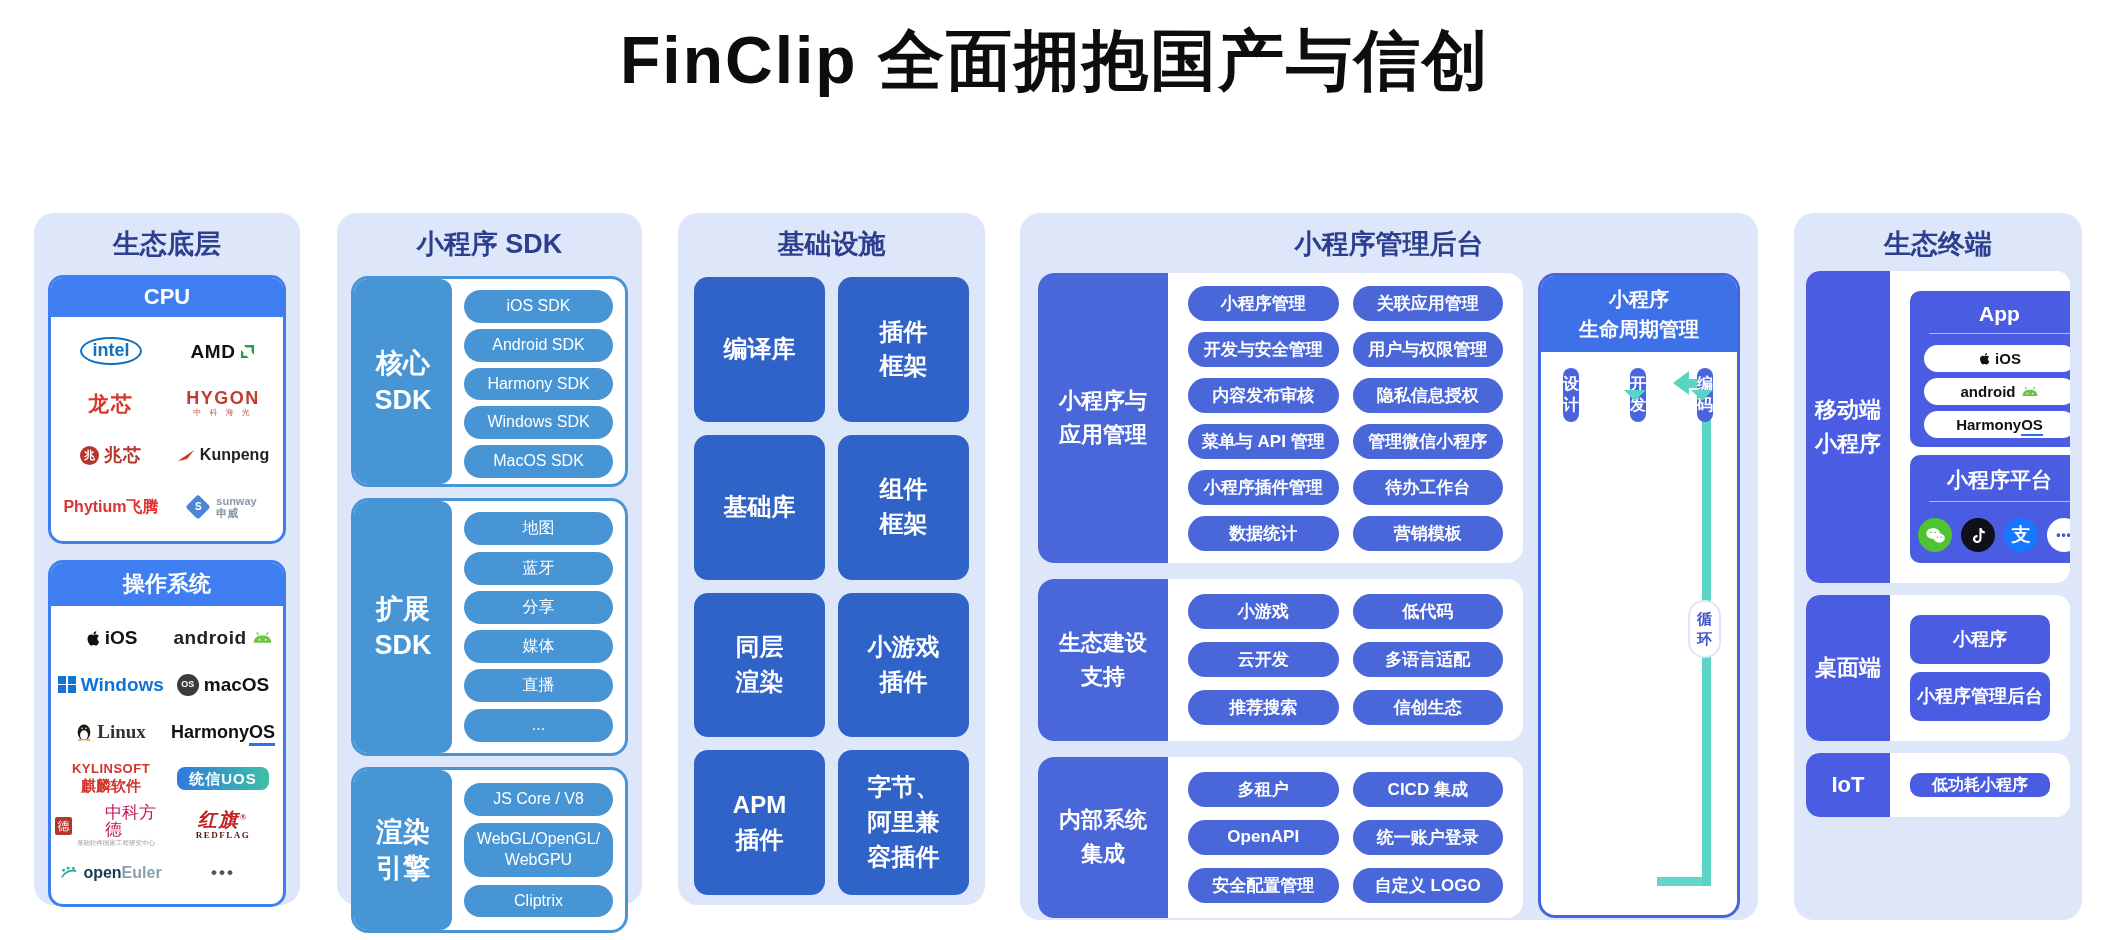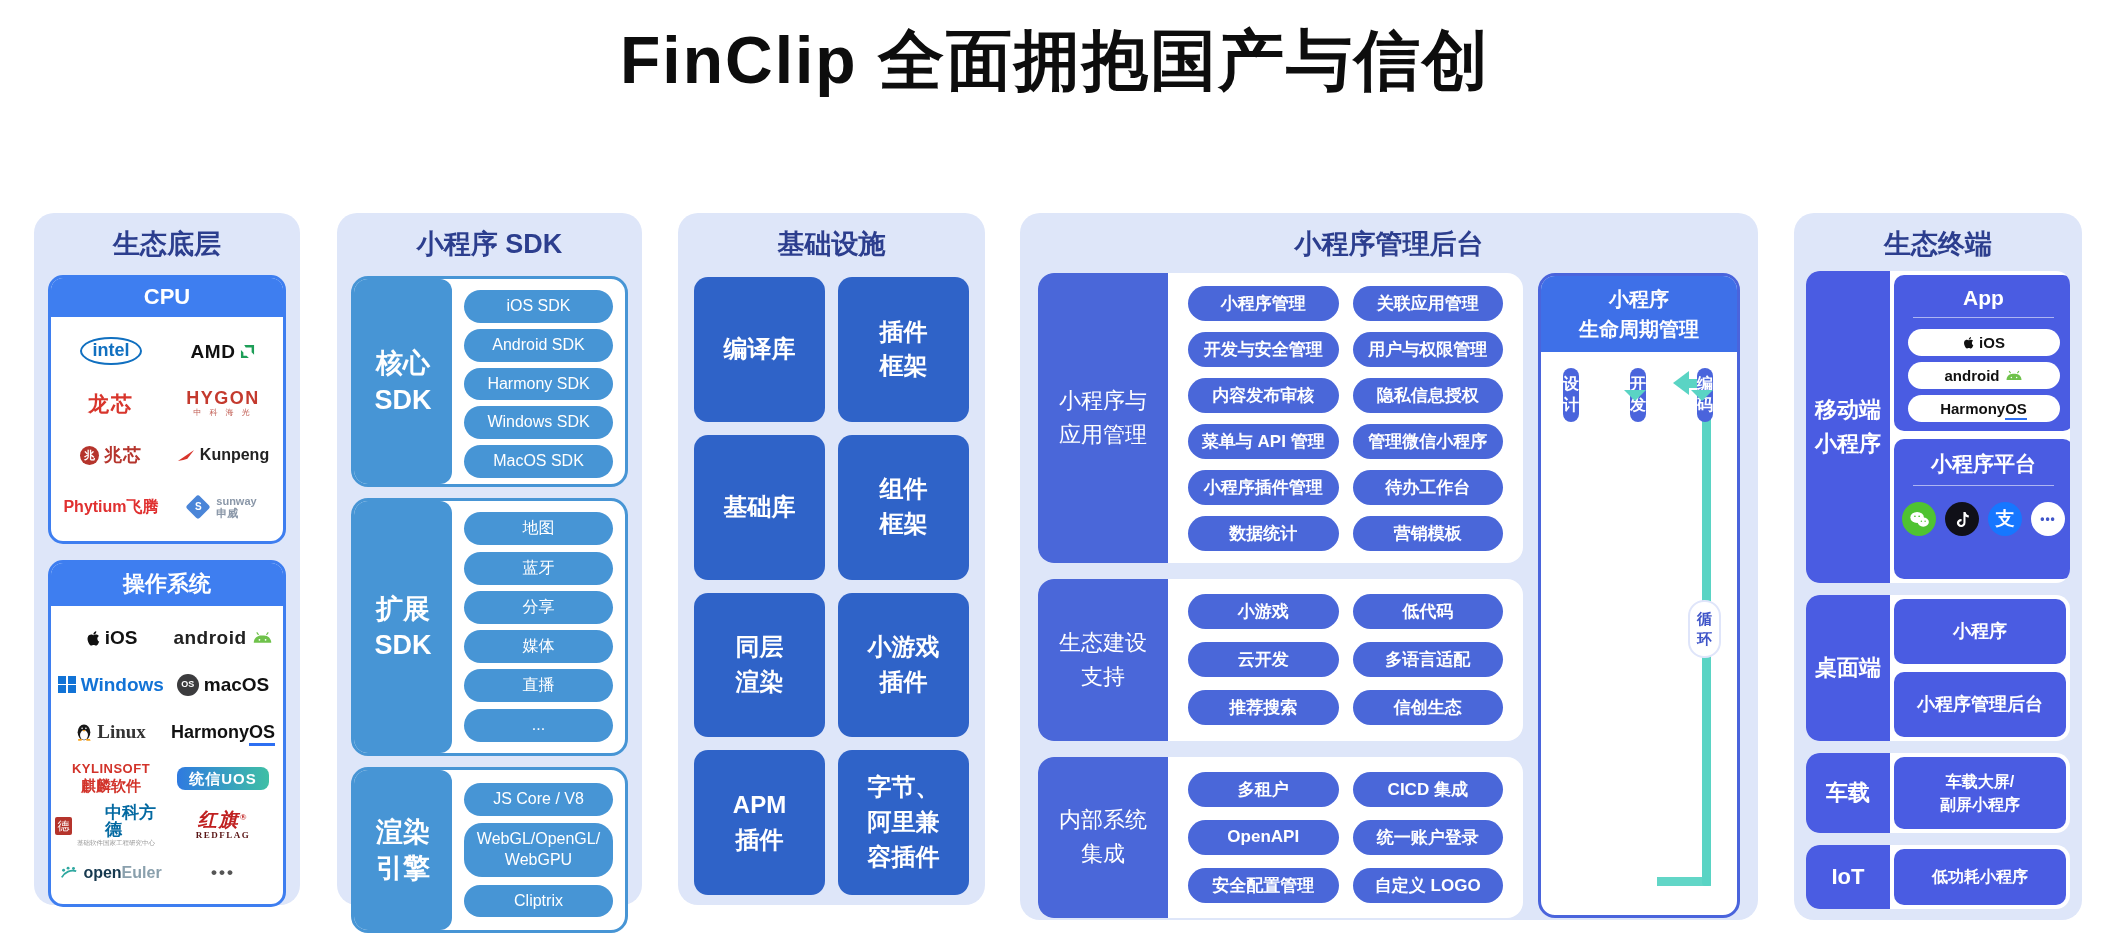--- a/index.html
+++ b/index.html
@@ -44,21 +44,21 @@
   .linux-text{font-family:"Liberation Serif",serif;font-size:19px;font-weight:700;color:#333;}
   .harmony-text{font-size:18px;font-weight:700;color:#111;}
   .harmony-os{border-bottom:3px solid #2d6ff2;padding-bottom:1px;}
   .kylin{text-align:center;color:#d2332a;font-weight:800;line-height:1.15;}
   .kylin-top{font-size:13px;letter-spacing:.5px;}
   .kylin-sub{font-size:15px;}
   .uos-badge{background:linear-gradient(90deg,#2f7ae0,#3fbfa5);color:#fff;font-weight:800;font-size:15px;
     border-radius:8px;padding:4px 12px;letter-spacing:1px;}
   .fd-seal{width:18px;height:18px;background:#b5342c;color:#fff;font-size:12px;display:grid;place-items:center;
     border-radius:2px;font-family:"Liberation Serif",serif;}
-  .fd-text{font-family:"Liberation Serif",serif;font-size:17px;color:#0369a1;font-weight:700;margin-left:28px;}
+  .fd-text{font-family:"Liberation Serif",serif;font-size:17px;color:#be185d;font-weight:400;margin-left:28px;}
   .fd-sub{font-size:6.5px;color:#999;margin-top:2px;}
   .redflag{text-align:center;line-height:1.1;}
   .rf-main{color:#c02020;font-size:19px;font-weight:800;font-style:italic;font-family:"Liberation Serif",serif;letter-spacing:2px;}
   .rf-reg{font-size:9px;vertical-align:super;}
   .rf-sub{font-size:9px;font-weight:800;color:#5a1515;letter-spacing:1.5px;font-family:"Liberation Serif",serif;}
   .oe-open{font-weight:800;font-size:16px;color:#16394f;}
   .oe-euler{font-weight:700;font-size:16px;color:#8aa0ad;}
   .dots{color:#555;font-weight:800;font-size:17px;letter-spacing:2px;}
 
   
@@ -76,21 +76,21 @@
   .infra-grid{display:grid;grid-template-columns:1fr 1fr;gap:13px;margin:6px 16px 16px;height:618px;grid-auto-rows:1fr;}
   .infra-tile{background:var(--royal);border-radius:14px;color:#fff;font-weight:800;font-size:24px;
     display:flex;flex-direction:column;align-items:center;justify-content:center;line-height:1.45;text-align:center;}
 
   
   .admin-body{display:flex;gap:15px;margin:2px 18px 0;height:645px;}
   .admin-left{flex:1;display:flex;flex-direction:column;gap:16px;}
   .group-card{background:#fff;border-radius:16px;display:flex;overflow:hidden;}
   .group-card-a{height:290px;}
   .group-card-b,.group-card-c{flex:1;}
-  .group-label{flex:0 0 130px;background:var(--indigo);color:#fff;font-weight:400;font-size:22px;
+  .group-label{flex:0 0 130px;background:var(--indigo);color:#fff;font-weight:700;font-size:22px;
     display:flex;flex-direction:column;justify-content:center;align-items:center;line-height:1.55;
     border-radius:14px 0 0 14px;text-align:center;}
   .group-pills{flex:1;display:grid;grid-template-columns:1fr 1fr;gap:11px 14px;padding:13px 20px;align-content:space-evenly;}
   .admin-pill{background:var(--indigo);color:#fff;font-weight:700;font-size:17px;border-radius:18px;
     display:flex;align-items:center;justify-content:center;padding:6px 4px;text-align:center;}
 
   .lifecycle-card{flex:0 0 196px;background:#fff;border:3px solid var(--life);border-radius:17px;
     overflow:hidden;display:flex;flex-direction:column;}
   .lifecycle-head{background:var(--lifehead);color:#fff;font-weight:800;font-size:20px;text-align:center;
     line-height:1.5;padding:8px 0;}
@@ -114,21 +114,21 @@
 
   
   .term-row{background:#fff;border-radius:14px;display:flex;overflow:hidden;margin:0 12px 12px;}
   .term-row-mobile{height:312px;}
   .term-row-desktop{height:146px;}
   .term-row-car{height:80px;}
   .term-row-iot{height:64px;}
   .term-label{flex:0 0 84px;background:var(--indigo2);color:#fff;font-weight:800;font-size:22px;
     display:flex;flex-direction:column;align-items:center;justify-content:center;line-height:1.55;
     border-radius:12px 0 0 12px;text-align:center;}
-  .term-content{flex:1;display:flex;flex-direction:column;gap:8px;padding:4px;}
+  .term-content{flex:1;display:flex;flex-direction:column;gap:8px;padding:20px;}
   .term-box{background:var(--indigo2);border-radius:10px;color:#fff;flex:1;display:flex;flex-direction:column;align-items:center;padding:6px 8px;}
   .term-box-title{font-weight:800;font-size:21px;margin:5px 0 4px;}
   .tb-divider{height:1px;background:rgba(255,255,255,.55);width:86%;margin:3px 0 8px;}
   .os-pill{background:#fff;border-radius:14px;height:27px;width:152px;display:flex;align-items:center;
     justify-content:center;gap:5px;margin:3px 0;color:#111;font-weight:700;font-size:15px;}
   .os-pill .harmony-text{font-size:15px;}
   .os-pill .harmony-os{border-bottom-width:2px;}
   .platform-icons{display:flex;gap:9px;align-items:center;margin-top:8px;}
   .picon{width:34px;height:34px;border-radius:50%;display:grid;place-items:center;}
   .picon-wechat{background:#4fc332;}
@@ -507,29 +507,20 @@
     </div>
 
     <div class="term-row term-row-desktop">
       <div class="term-label">桌面端</div>
       <div class="term-content">
         <div class="term-mini-box">小程序</div>
         <div class="term-mini-box">小程序管理后台</div>
       </div>
     </div>
 
-    <div class="term-row term-row-car">
-      <div class="term-label">车载</div>
-      <div class="term-content">
-        <div class="term-mini-box small-text">
-          <div>车载大屏/</div>
-          <div>副屏小程序</div>
-        </div>
-      </div>
-    </div>
 
     <div class="term-row term-row-iot">
       <div class="term-label">IoT</div>
       <div class="term-content">
         <div class="term-mini-box small-text">低功耗小程序</div>
       </div>
     </div>
   </section>
 </div>
 

